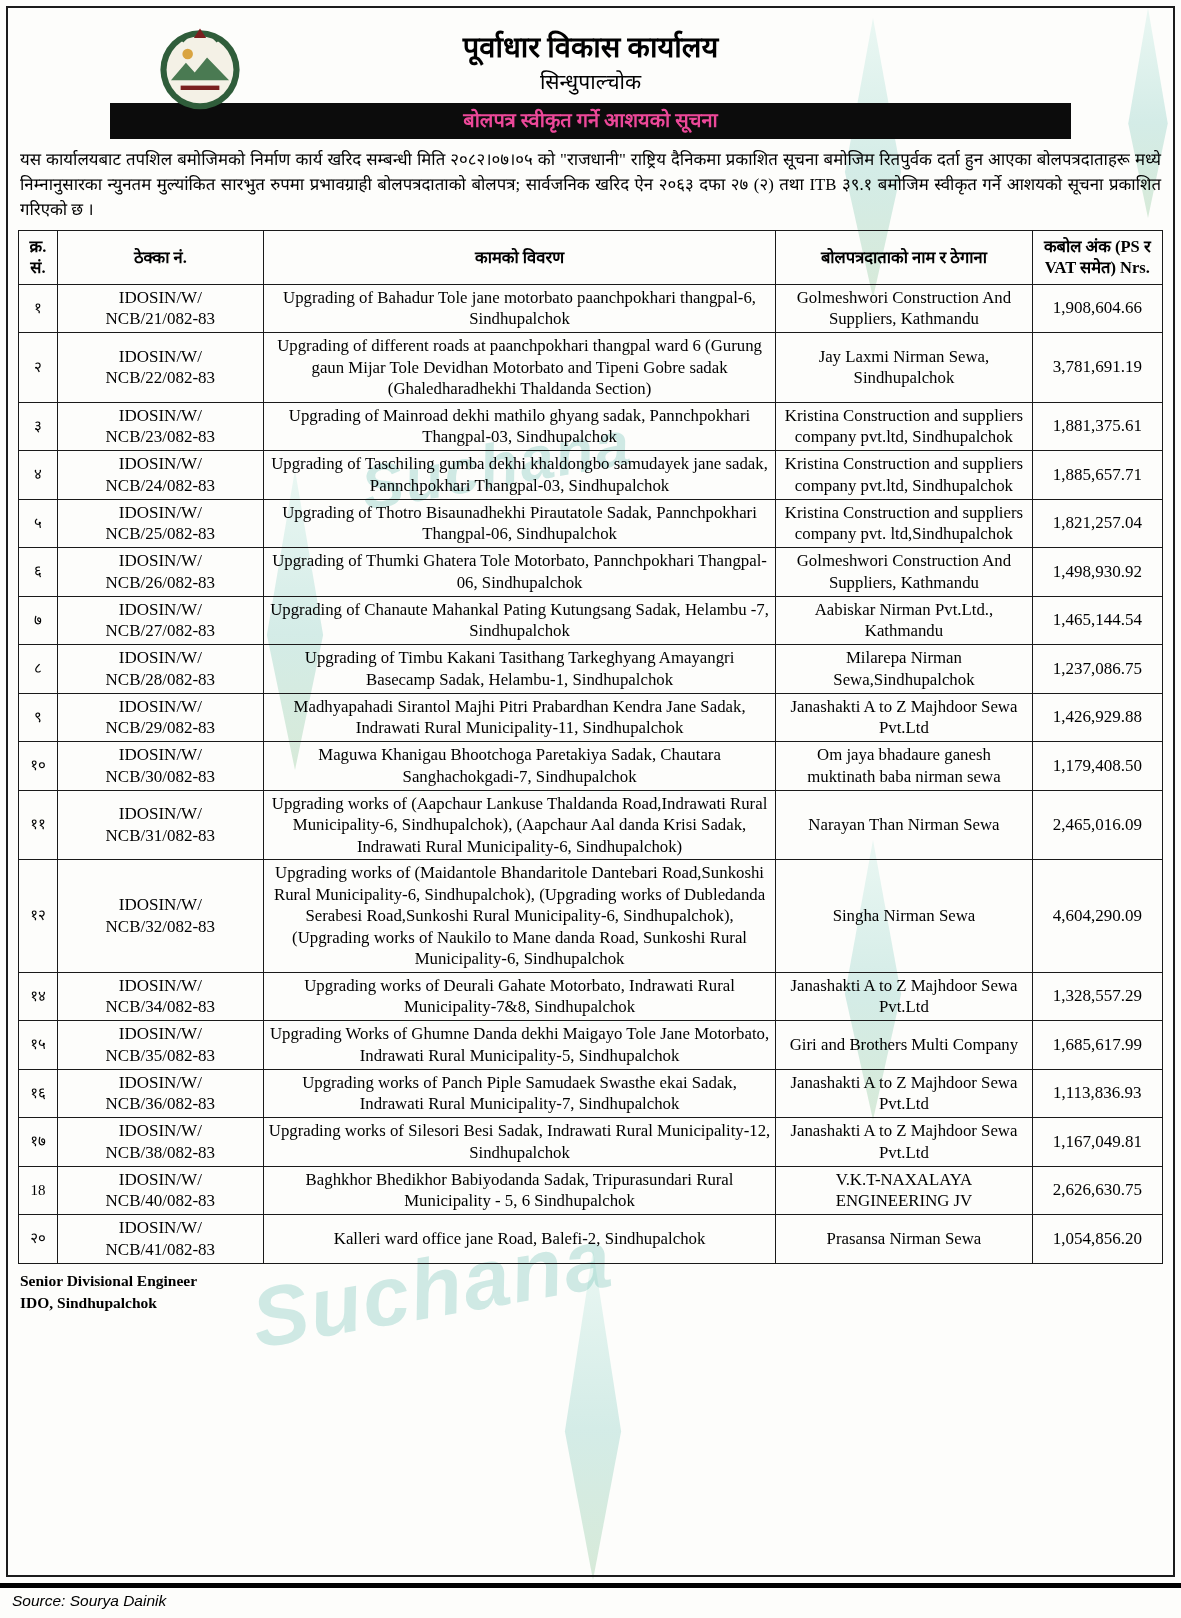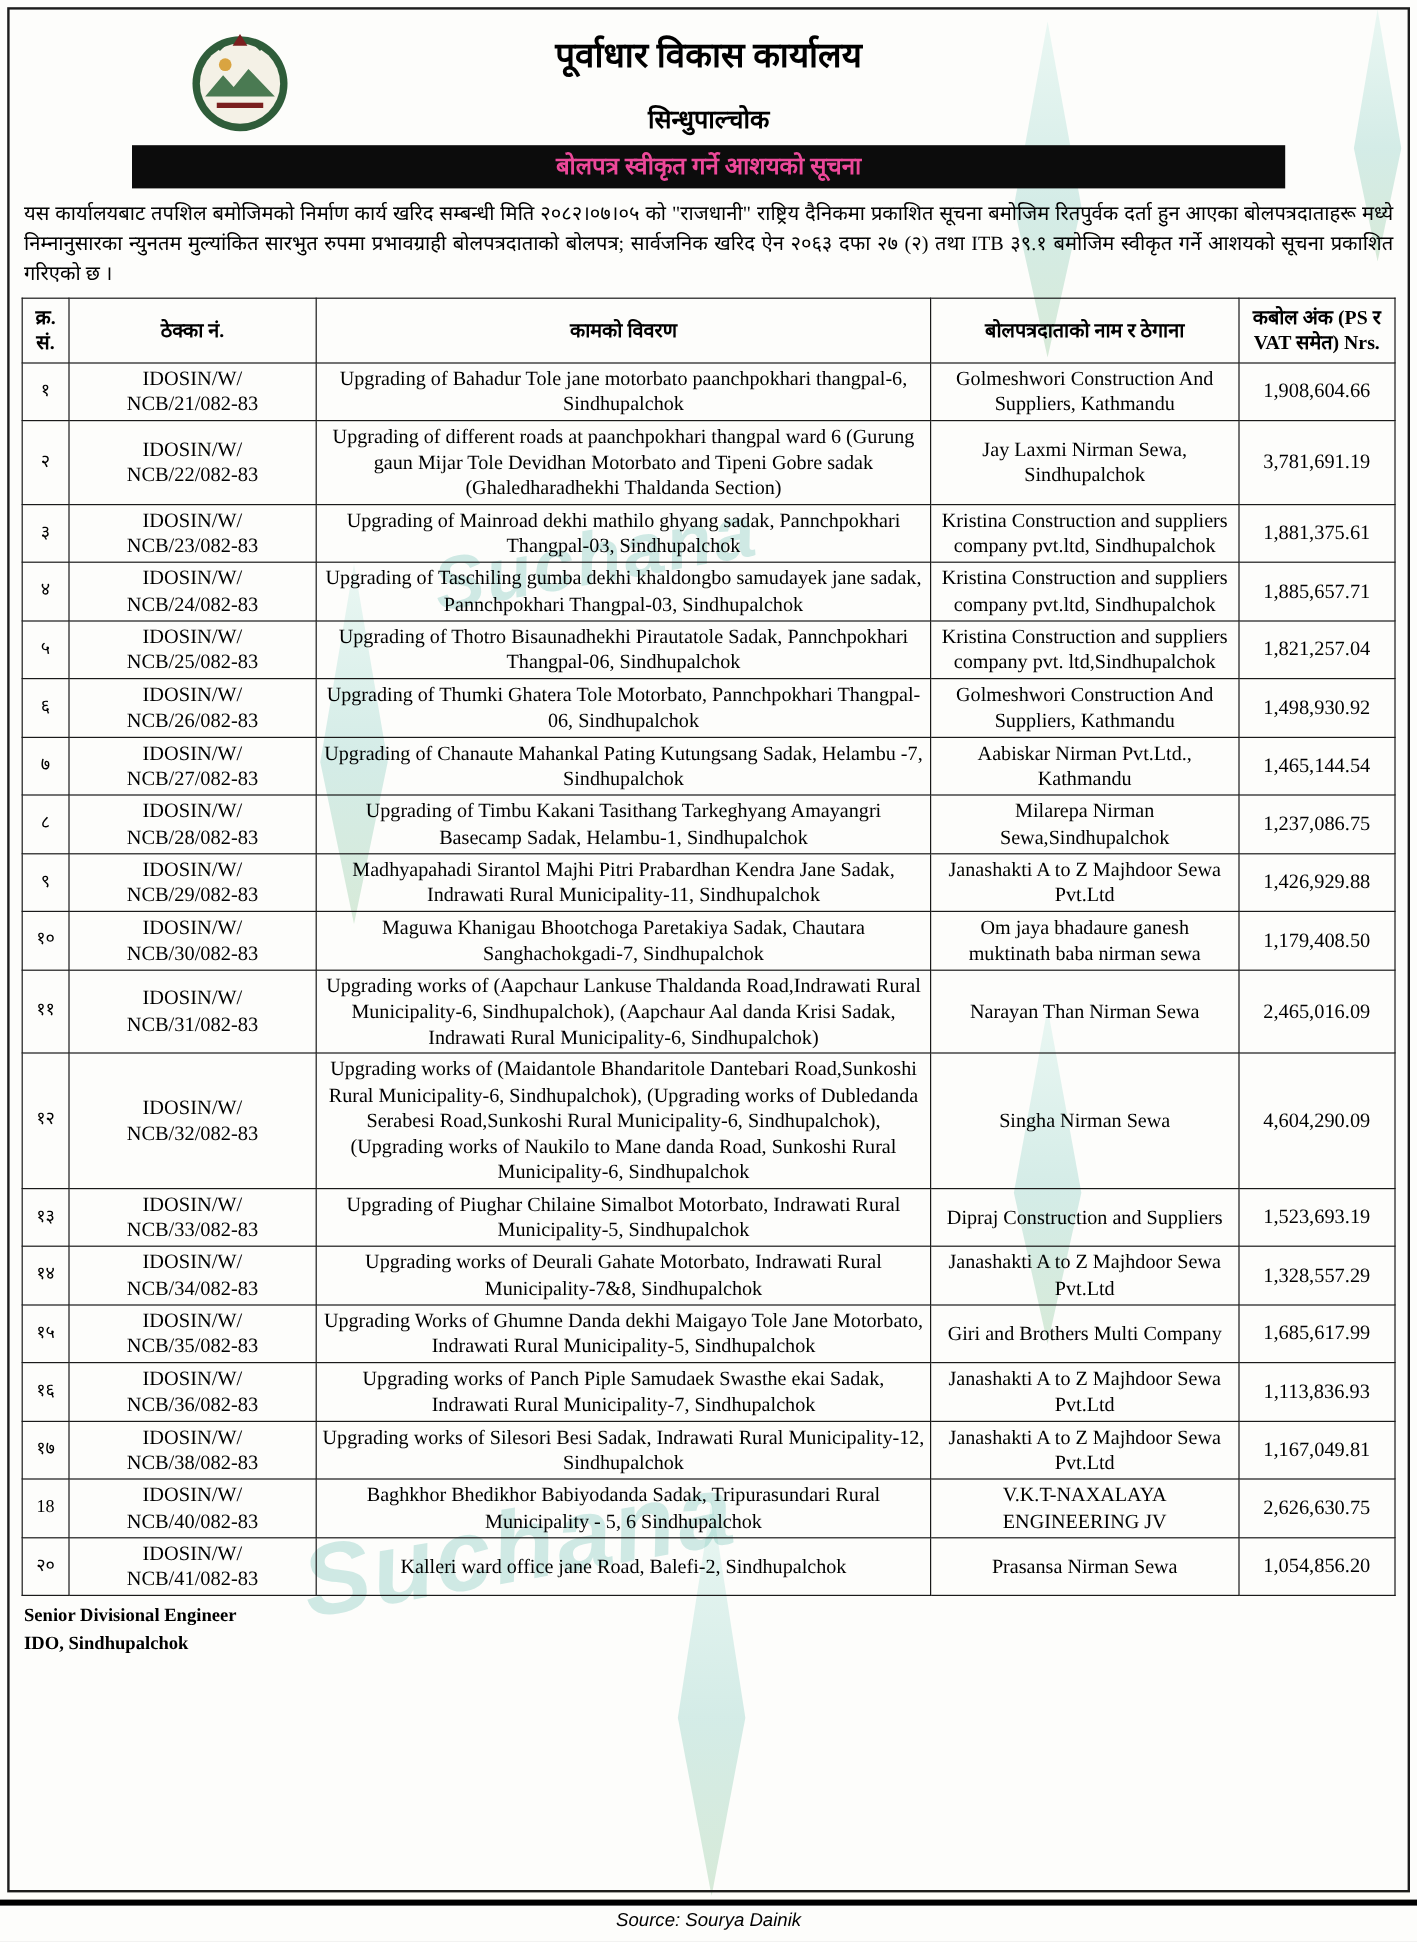--- a/index.html
+++ b/index.html
@@ -24,21 +24,21 @@
   }
   
   .doc-inner {
     position:relative; z-index:1; border:2px solid #1c1c1c;
     margin:6px 6px 0 6px; padding:16px 10px 8px; flex:1;
     background:transparent;
   }
   .doc-header { position:relative; text-align:center; padding:6px 0 2px; }
   .logo-wrap { position:absolute; left:138px; top:0; width:88px; height:88px; }
   .org-name  { font-size:29px; font-weight:bold; line-height:1.2; }
-  .district  { font-size:21px; font-weight:bold; margin-top:20px; }
+  .district  { font-size:21px; font-weight:normal; margin-top:2px; }
   .banner {
     background:#0c0c0c; color:#ec4899; font-weight:bold; font-size:20px;
     text-align:center; padding:3px 0 6px; margin:6px 92px 8px;
   }
   .intro {
     font-size:16.8px; line-height:1.5; text-align:justify;
     padding:0 2px 8px;
   }
   
   table.tender { width:100%; border-collapse:collapse; background:transparent; }
@@ -51,21 +51,21 @@
   .tender td.sn { font-size:15px; }
   .tender td.amount { font-size:17px; }
   col.c-sn { width:3.4%; }
   col.c-contract { width:18%; }
   col.c-desc { width:44.8%; }
   col.c-bidder { width:22.4%; }
   col.c-amount { width:11.4%; }
   
   .signature { font-weight:bold; font-size:15.5px; padding:6px 2px 0; line-height:1.45; }
   .bottom-bar { height:5px; background:#000; width:100%; margin-top:6px; }
-  .source-line { text-align:center; font-style:italic; font-size:15.5px; padding:4px 12px 8px; font-family:"Liberation Sans",sans-serif; }
+  .source-line { text-align:left; font-style:italic; font-size:15.5px; padding:4px 12px 8px; font-family:"Liberation Sans",sans-serif; }
 </style>
 </head>
 <body>
 
 <div class="page">
 
   <div class="wm wm-swoosh" style="left:258px; top:470px;"></div>
   <div class="wm wm-swoosh" style="left:556px; top:1250px; height:330px;"></div>
   <div class="wm wm-swoosh" style="left:836px; top:18px; height:280px;"></div>
   <div class="wm wm-swoosh" style="left:836px; top:840px; height:280px;"></div>
@@ -216,28 +216,20 @@
 
   <tr>
     <td class="sn">१२</td>
     <td class="contract">IDOSIN/W/
 NCB/32/082-83</td>
     <td class="desc">Upgrading works of (Maidantole Bhandaritole Dantebari Road,Sunkoshi Rural Municipality-6, Sindhupalchok), (Upgrading works of Dubledanda Serabesi Road,Sunkoshi Rural Municipality-6, Sindhupalchok), (Upgrading works of Naukilo to Mane danda Road, Sunkoshi Rural Municipality-6, Sindhupalchok</td>
     <td class="bidder">Singha Nirman Sewa</td>
     <td class="amount">4,604,290.09</td>
   </tr>
 
-  <tr>
-    <td class="sn">१३</td>
-    <td class="contract">IDOSIN/W/
-NCB/33/082-83</td>
-    <td class="desc">Upgrading of Piughar Chilaine Simalbot Motorbato, Indrawati Rural Municipality-5, Sindhupalchok</td>
-    <td class="bidder">Dipraj Construction and Suppliers</td>
-    <td class="amount">1,523,693.19</td>
-  </tr>
 
   <tr>
     <td class="sn">१४</td>
     <td class="contract">IDOSIN/W/
 NCB/34/082-83</td>
     <td class="desc">Upgrading works of Deurali Gahate Motorbato, Indrawati Rural Municipality-7&amp;8, Sindhupalchok</td>
     <td class="bidder">Janashakti A to Z Majhdoor Sewa Pvt.Ltd</td>
     <td class="amount">1,328,557.29</td>
   </tr>
 

